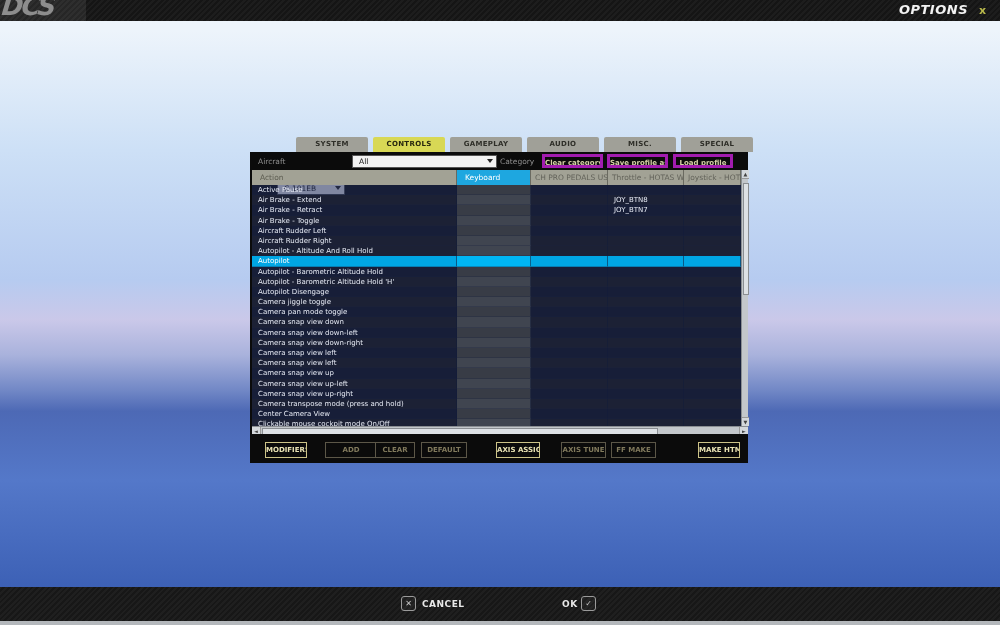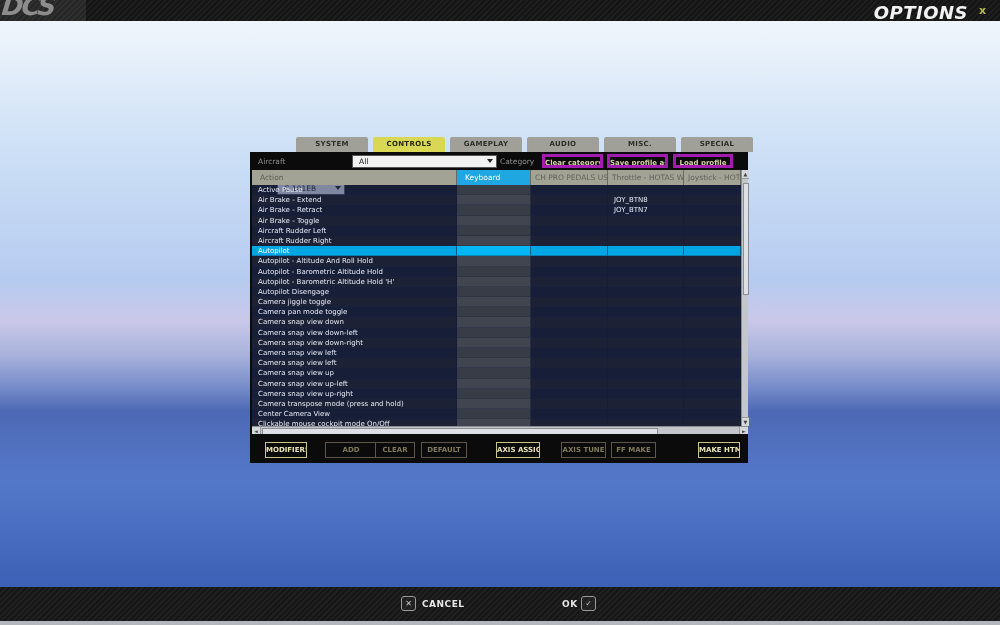--- a/index.html
+++ b/index.html
@@ -31,21 +31,21 @@
     background:repeating-linear-gradient(135deg,#2e2e2e 0 2px,#262626 2px 4px);
     overflow:hidden;
   }
   .logo-text {
     position:absolute; left:2px; top:-9px;
     font-size:26px; font-weight:bold; font-style:italic;
     letter-spacing:-2px; color:#8d8d8d; transform:skewX(-6deg);
   }
   .topbar-title {
     position:absolute; right:32px; top:2px;
-    color:#f2f2f2; font-size:18px; font-weight:bold; font-style:italic;
+    color:#f2f2f2; font-size:13px; font-weight:bold; font-style:italic;
     letter-spacing:0.5px;
   }
   .topbar-close {
     position:absolute; right:14px; top:4px;
     color:#b9b94c; font-size:11px; font-weight:bold; cursor:pointer;
   }
 
   
   .dialog { position:absolute; left:250px; top:137px; width:498px; height:326px; z-index:20; }
 
@@ -245,29 +245,29 @@
         <div class="cell"></div>
         <div class="cell"></div>
       </div>
       <div class="grid-row even">
         <div class="cell">Aircraft Rudder Right</div>
         <div class="cell kb"></div>
         <div class="cell"></div>
         <div class="cell"></div>
         <div class="cell"></div>
       </div>
+      <div class="grid-row even">
+        <div class="cell">Autopilot - Altitude And Roll Hold</div>
+        <div class="cell kb"></div>
+        <div class="cell"></div>
+        <div class="cell"></div>
+        <div class="cell"></div>
+      </div>
       <div class="grid-row odd selected">
         <div class="cell">Autopilot</div>
-        <div class="cell kb"></div>
-        <div class="cell"></div>
-        <div class="cell"></div>
-        <div class="cell"></div>
-      </div>
-      <div class="grid-row even">
-        <div class="cell">Autopilot - Altitude And Roll Hold</div>
         <div class="cell kb"></div>
         <div class="cell"></div>
         <div class="cell"></div>
         <div class="cell"></div>
       </div>
       <div class="grid-row odd">
         <div class="cell">Autopilot - Barometric Altitude Hold</div>
         <div class="cell kb"></div>
         <div class="cell"></div>
         <div class="cell"></div>

